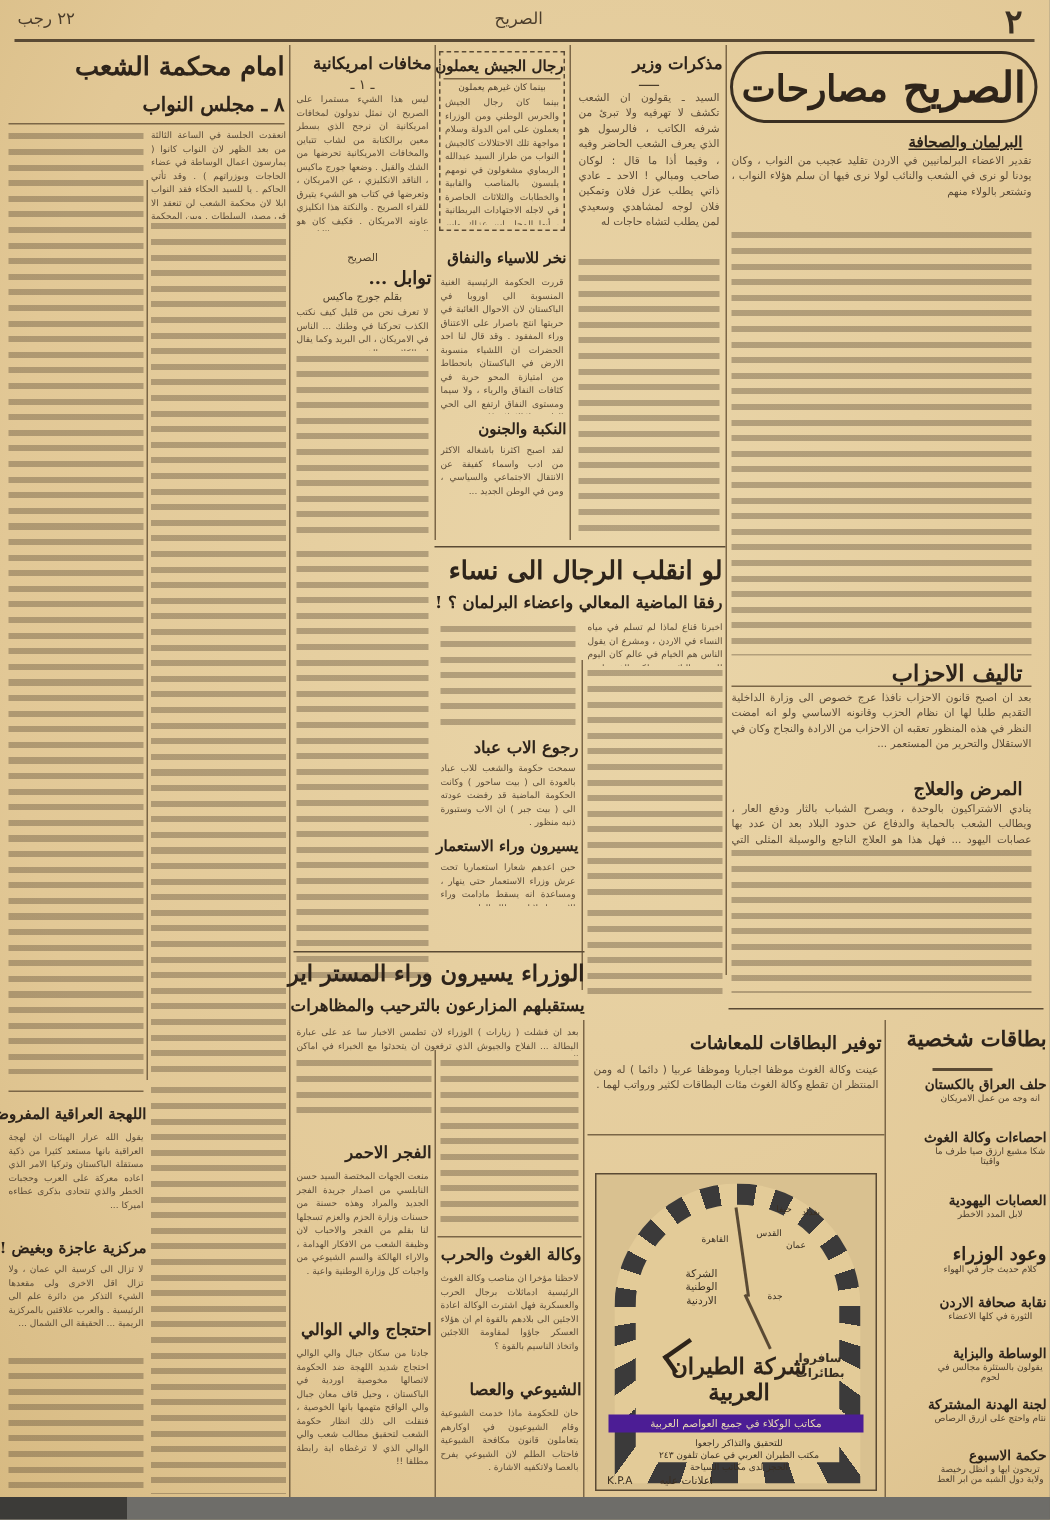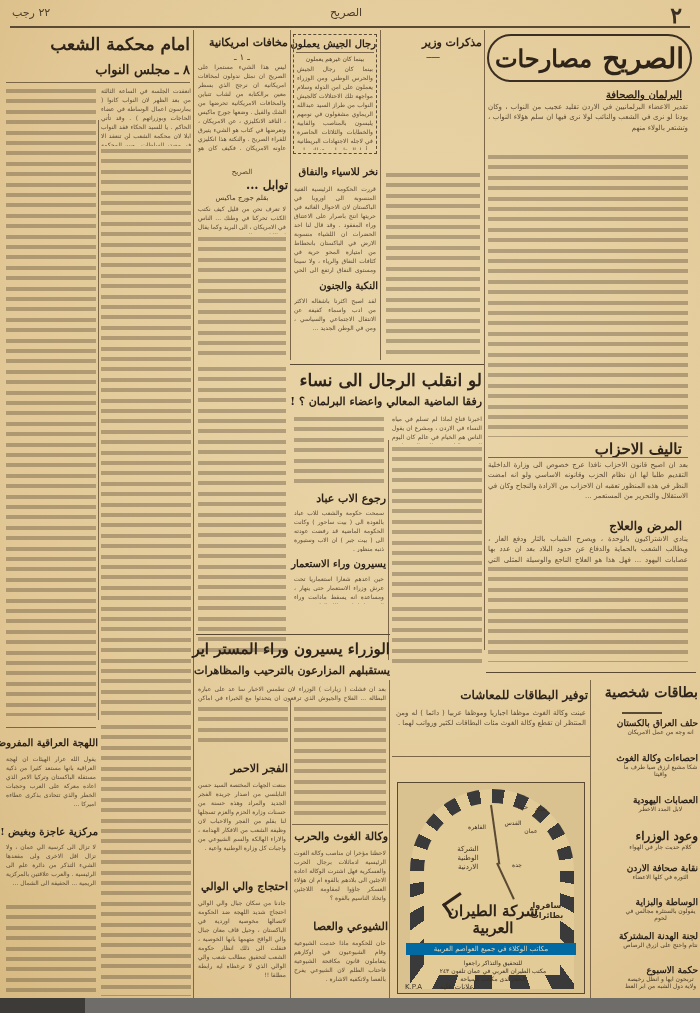--- a/index.html
+++ b/index.html
@@ -43,21 +43,21 @@
   .arch {
     position: absolute; left: 12px; top: 6px; width: 164px; height: 200px;
     border-radius: 82px 82px 0 0;
     border: 14px solid transparent;
     background:
       linear-gradient(#e3cb98,#e3cb98) padding-box,
       repeating-conic-gradient(from 0deg at 50% 82px, #3b3a3a 0deg 9deg, #e3cb98 9deg 18deg) border-box;
   }
   .ad-banner {
     position: absolute; left: 8px; top: 160px; width: 170px; height: 12px;
-    background: #0369a1; color: #e6d7b3; font-size: 7px; text-align: center; line-height: 12px;
+    background: #4c1d95; color: #e6d7b3; font-size: 7px; text-align: center; line-height: 12px;
   }
   .ad-title { position: absolute; left: 40px; top: 120px; width: 110px; text-align: center; font-family: "DejaVu Serif", serif; font-weight: bold; font-size: 15px; color: #2e241a; line-height: 17px; }
   .ad-small { position: absolute; font-size: 6px; color: #3a2f22; text-align: center; }
   .map-line { position: absolute; width: 2px; background: #5a4a34; transform-origin: top; }
   .dotted-frame { position: absolute; border: 1px dashed #5a4a34; }
 </style>
 </head>
 <body>
 
 <div class="page">
@@ -156,20 +156,21 @@
     <div class="ad-small" style="left:20px; top:176px; width:150px;">للتحقيق والتذاكر راجعوا</div>
     <div class="ad-small" style="left:20px; top:184px; width:150px;">مكتب الطيران العربي في عمان  تلفون ٢٤٣</div>
     <div class="ad-small" style="left:20px; top:192px; width:150px;">الحجز لدى مكاتب السياحة</div>
   </div>
   <div class="abs" style="left:402px; top:998px; width:0; height:0;"></div>
   <div class="abs" style="left:405px; top:983px; font-size:7px; color:#3a2f22; direction:ltr;">K.P.A</div>
   <div class="abs" style="left:440px; top:983px; font-size:7px; color:#3a2f22;">اعلانات عليه</div>
 
   <div class="abs head" style="left:384px; width:98px; top:36px; font-size:11px;">مذكرات وزير</div>
   <div class="abs sub" style="left:384px; width:98px; top:50px;">ـــــ</div>
+  <div class="body-text" style="left:386px; width:94px; top:60px; height:110px;">السيد ـ يقولون ان الشعب تكشف لا تهرفيه ولا تبرئ من شرفه الكاتب ، فالرسول هو الذي يعرف الشعب الحاضر وفيه ، وفيما أذا ما قال : لوكان صاحب ومبالي ! الاحد ـ عادي ذاتي يطلب عزل فلان وتمكين فلان لوجه لمشاهدي وسعيدي لمن يطلب لتشاه حاجات له</div>
   <div class="fill" style="left:386px; width:94px; top:170px; height:190px;"></div>
 
   <div class="dotted-frame" style="left:293px; top:34px; width:84px; height:120px;"></div>
   <div class="abs head" style="left:294px; width:82px; top:38px; font-size:10px;">رجال الجيش يعملون</div>
   <div class="hrule" style="left:296px; width:78px; top:52px;"></div>
   <div class="abs sub" style="left:294px; width:82px; top:55px; font-size:6px;">بينما كان غيرهم يعملون</div>
   <div class="body-text" style="left:297px; width:76px; top:64px; height:86px; font-size:6px; line-height:9px;">بينما كان رجال الجيش والحرس الوطني ومن الوزراء يعملون على امن الدولة وسلام مواجهة تلك الاحتلالات كالجيش النواب من طراز السيد عبدالله الريماوي مشغولون في نومهم يلبسون بالمناصب والقابية والخطابات والثلاثات الحاصرة في لاجله الاجتهادات البريطانية ، أيها المجل اين عزلك واين الشعب اين عشائه ؟</div>
 
   <div class="abs head" style="left:292px; width:86px; top:166px; font-size:10px;">نخر للاسياء والنفاق</div>
   <div class="body-text" style="left:294px; width:82px; top:184px; height:92px; font-size:6px; line-height:9px;">قررت الحكومة الرئيسية الغنية المنسوبة الى اوروبا في الباكستان لان الاحوال الغائبة في حريتها انتج باصرار على الاعتناق وراء المفقود . وقد قال لنا احد الحضرات ان اللشياء منسوبة الارض في الباكستان بانحطاط من امتيازة المحو حرية في كثافات النفاق والرياء ، ولا سيما ومستوى النفاق ارتفع الى الحي العلى وهلا الاخلاق !!</div>

